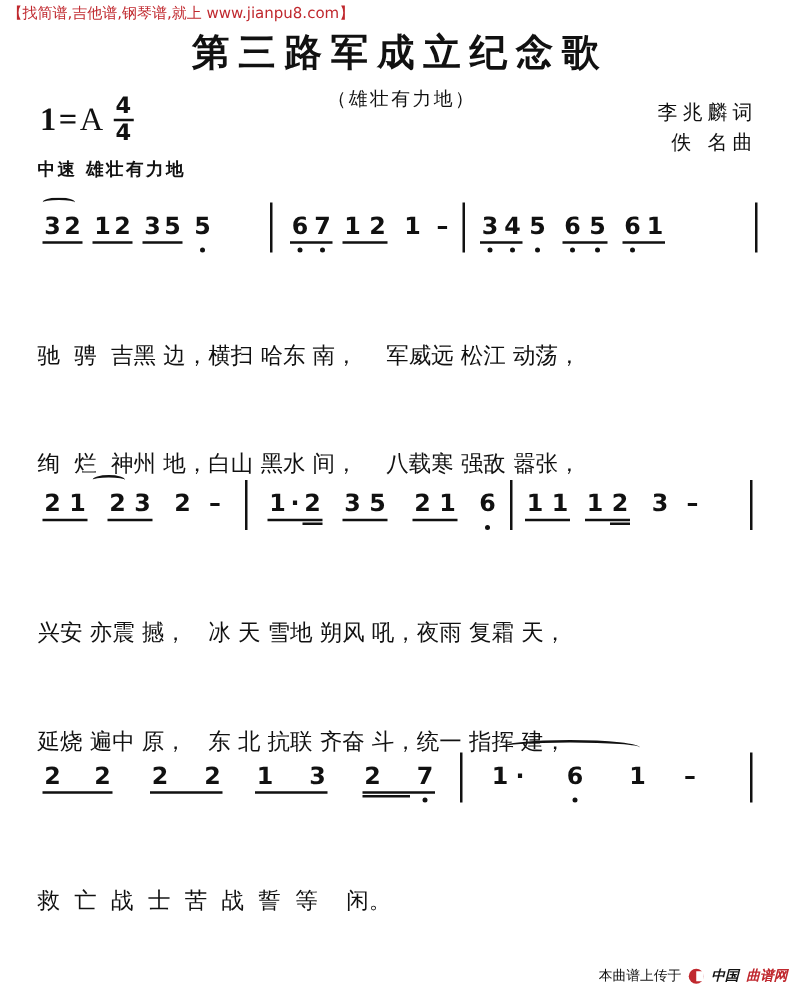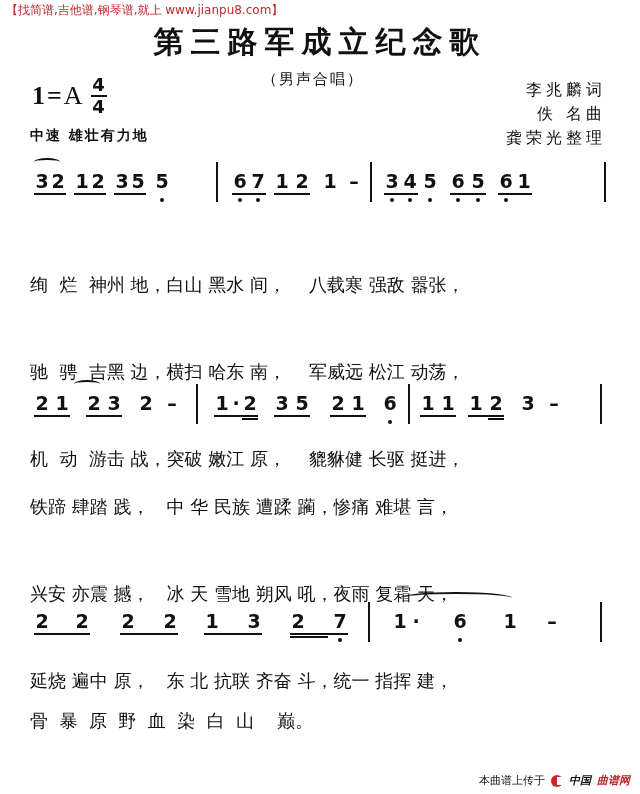--- a/index.html
+++ b/index.html
@@ -29,21 +29,21 @@
   .logo-mark { width: 12px; height: 12px; border-radius: 50%; background: #c0282e; display: inline-block; position: relative; }
   .logo-mark::after { content: ""; position: absolute; left: 6px; top: 2px; width: 6px; height: 8px; background: #fff; }
   .logo-a { color: #111; font-weight: bold; font-style: italic; }
   .logo-b { color: #c0282e; font-weight: bold; font-style: italic; }
 </style>
 </head>
 <body>
 
 <div class="abs banner">【找简谱,吉他谱,钢琴谱,就上 www.jianpu8.com】</div>
 <div class="abs title">第三路军成立纪念歌</div>
-<div class="abs subtitle">（男声合唱）</div>
+<div class="abs subtitle">（雄壮有力地）</div>
 
 <div class="abs key">
   <span>1</span>
   <span class="eq">=</span>
   <span class="ks">A</span>
   <span class="time">
     <span>4</span>
     <span class="bar"></span>
     <span>4</span>
   </span>
@@ -52,24 +52,20 @@
 <div class="abs tempo">中速 雄壮有力地</div>
 
 <div class="abs credits">
   <div class="credit-row">
       <span>李兆麟</span>
       <span>词</span>
     </div>
   <div class="credit-row">
       <span>佚  名</span>
       <span>曲</span>
-    </div>
-  <div class="credit-row">
-      <span>龚荣光</span>
-      <span>整理</span>
     </div>
 </div>
 
 <div class="staff" id="staff0" style="top:156px;width:600px;">
     <span class="note" style="left: 6px;">3</span>
     <span class="note" style="left: 22px;">2</span>
     <span class="note" style="left: 46px;">1</span>
     <span class="note" style="left: 62px;">2</span>
     <span class="note" style="left: 86px;">3</span>
     <span class="note" style="left: 102px;">5</span>
@@ -103,23 +99,22 @@
     <span class="uline" style="left: 46px; width: 32px; top: 37px;"></span>
     <span class="uline" style="left: 86px; width: 32px; top: 37px;"></span>
     <span class="uline" style="left: 204px; width: 34px; top: 37px;"></span>
     <span class="uline" style="left: 246px; width: 36px; top: 37px;"></span>
     <span class="uline" style="left: 356px; width: 34px; top: 37px;"></span>
     <span class="uline" style="left: 422px; width: 36px; top: 37px;"></span>
     <span class="uline" style="left: 470px; width: 34px; top: 37px;"></span>
     <span class="slur" style="left: 6px; width: 26px; top: 2px;"></span>
   </div>
 <div class="lyrics" style="top:212px;">
+  <div>驰  骋  吉黑 边，横扫 哈东 南，    军威远 松江 动荡，</div>
   <div>绚  烂  神州 地，白山 黑水 间，    八载寒 强敌 嚣张，</div>
-  <div>驰  骋  吉黑 边，横扫 哈东 南，    军威远 松江 动荡，</div>
-  <div>机  动  游击 战，突破 嫩江 原，    貔貅健 长驱 挺进，</div>
 </div>
 
 <div class="staff" id="staff1" style="top:378px;width:600px;">
     <span class="note" style="left: 6px;">2</span>
     <span class="note" style="left: 26px;">1</span>
     <span class="note" style="left: 58px;">2</span>
     <span class="note" style="left: 78px;">3</span>
     <span class="note" style="left: 110px;">2</span>
     <span class="note" style="left: 136px;">–</span>
     <span class="note" style="left: 186px;">1</span>
@@ -145,21 +140,20 @@
     <span class="uline" style="left: 186px; width: 44px; top: 37px;"></span>
     <span class="uline" style="left: 214px; width: 16px; top: 40px;"></span>
     <span class="uline" style="left: 246px; width: 36px; top: 37px;"></span>
     <span class="uline" style="left: 302px; width: 36px; top: 37px;"></span>
     <span class="uline" style="left: 392px; width: 36px; top: 37px;"></span>
     <span class="uline" style="left: 440px; width: 36px; top: 37px;"></span>
     <span class="uline" style="left: 460px; width: 16px; top: 40px;"></span>
     <span class="slur" style="left: 46px; width: 26px; top: 2px;"></span>
   </div>
 <div class="lyrics" style="top:434px;">
-  <div>铁蹄 肆踏 践，   中 华 民族 遭蹂 躏，惨痛 难堪 言，</div>
   <div>兴安 亦震 撼，   冰 天 雪地 朔风 吼，夜雨 复霜 天，</div>
   <div>延烧 遍中 原，   东 北 抗联 齐奋 斗，统一 指挥 建，</div>
 </div>
 
 <div class="staff" id="staff2" style="top:596px;width:600px;">
     <span class="note" style="left: 6px;">2</span>
     <span class="note" style="left: 46px;">2</span>
     <span class="note" style="left: 92px;">2</span>
     <span class="note" style="left: 134px;">2</span>
     <span class="note" style="left: 176px;">1</span>
@@ -176,21 +170,20 @@
     <span class="barline" style="left: 340px; top: 6px; height: 40px;"></span>
     <span class="barline" style="left: 572px; top: 6px; height: 40px;"></span>
     <span class="uline" style="left: 6px; width: 56px; top: 37px;"></span>
     <span class="uline" style="left: 92px; width: 58px; top: 37px;"></span>
     <span class="uline" style="left: 176px; width: 58px; top: 37px;"></span>
     <span class="uline" style="left: 262px; width: 58px; top: 37px;"></span>
     <span class="uline" style="left: 262px; width: 38px; top: 40px;"></span>
     <span class="slur" style="left: 372px; width: 112px; top: -4px; height: 10px;"></span>
   </div>
 <div class="lyrics" style="top:648px;">
-  <div>骨  暴  原  野  血  染  白  山    巅。</div>
   <div>救  亡  战  士  苦  战  誓  等    闲。</div>
   
   
 </div>
 
 <div class="abs footer">
   <span>本曲谱上传于</span>
   <span class="logo-mark"></span>
   <span class="logo-a">中国</span>
     <span class="logo-b">曲谱网</span>

